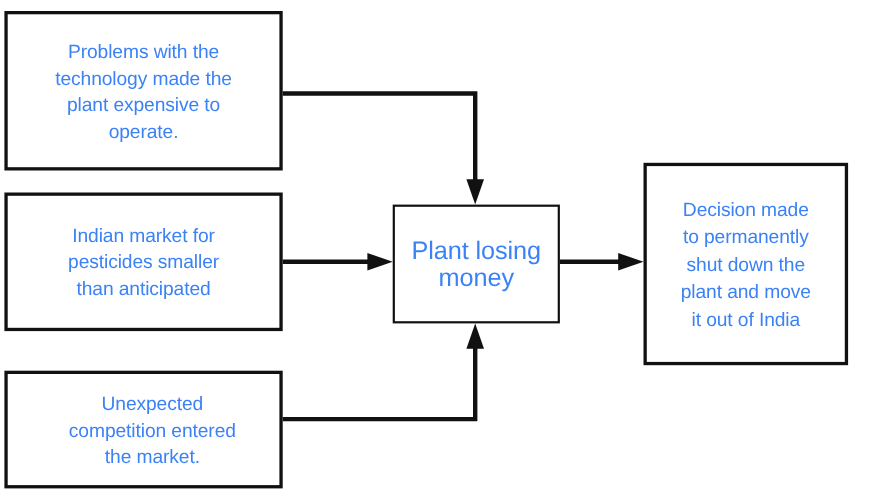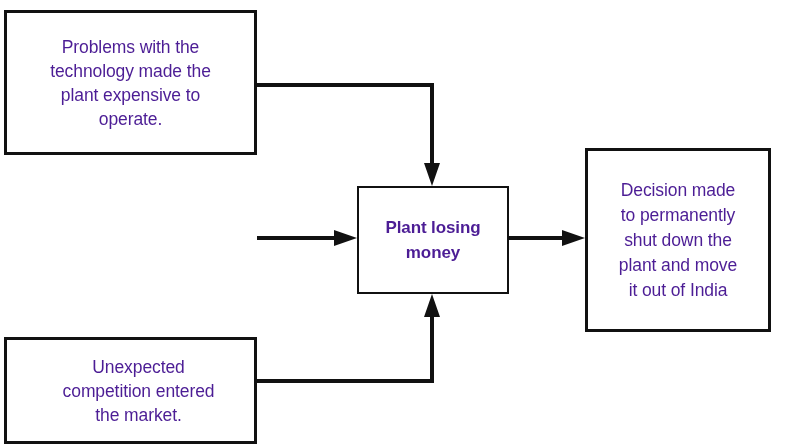--- a/index.html
+++ b/index.html
@@ -17,39 +17,38 @@
   }
   .flow-box {
     position: absolute;
     box-sizing: border-box;
     background: #ffffff;
     border: 3px solid #111111;
     display: flex;
     align-items: center;
     justify-content: center;
     text-align: center;
-    color: #4c1d95;
+    color: #3b82f6;
   }
   .flow-box.center {
     border-width: 2px;
   }
   .box-text {
     display: block;
     width: 100%;
     padding: 0 6px;
     box-sizing: border-box;
     font-size: 17.5px;
     line-height: 24px;
     letter-spacing: -0.1px;
     white-space: pre-line;
   }
   .center .box-text {
-    font-size: 17px;
+    font-size: 23px;
     line-height: 25px;
-    font-weight: bold;
   }
   .right .box-text {
     font-size: 17.5px;
     line-height: 25px;
   }
   #connectors {
     position: absolute;
     left: 0;
     top: 0;
     width: 800px;
@@ -62,20 +61,25 @@
 
 <div id="canvas">
 
   <div class="flow-box" style="left:4px; top:10px; width:253px; height:145px;">
     <span class="box-text">Problems with the
 technology made the
 plant expensive to
 operate.</span>
   </div>
 
+  <div class="flow-box" style="left:4px; top:175px; width:253px; height:126px;">
+    <span class="box-text">Indian market for
+pesticides smaller
+than anticipated</span>
+  </div>
 
   <div class="flow-box" style="left:4px; top:337px; width:253px; height:107px;padding-left:16px;">
     <span class="box-text">Unexpected
 competition entered
 the market.</span>
   </div>
 
   <div class="flow-box center" style="left:357px; top:186px; width:152px; height:108px;">
     <span class="box-text">Plant losing
 money</span>

